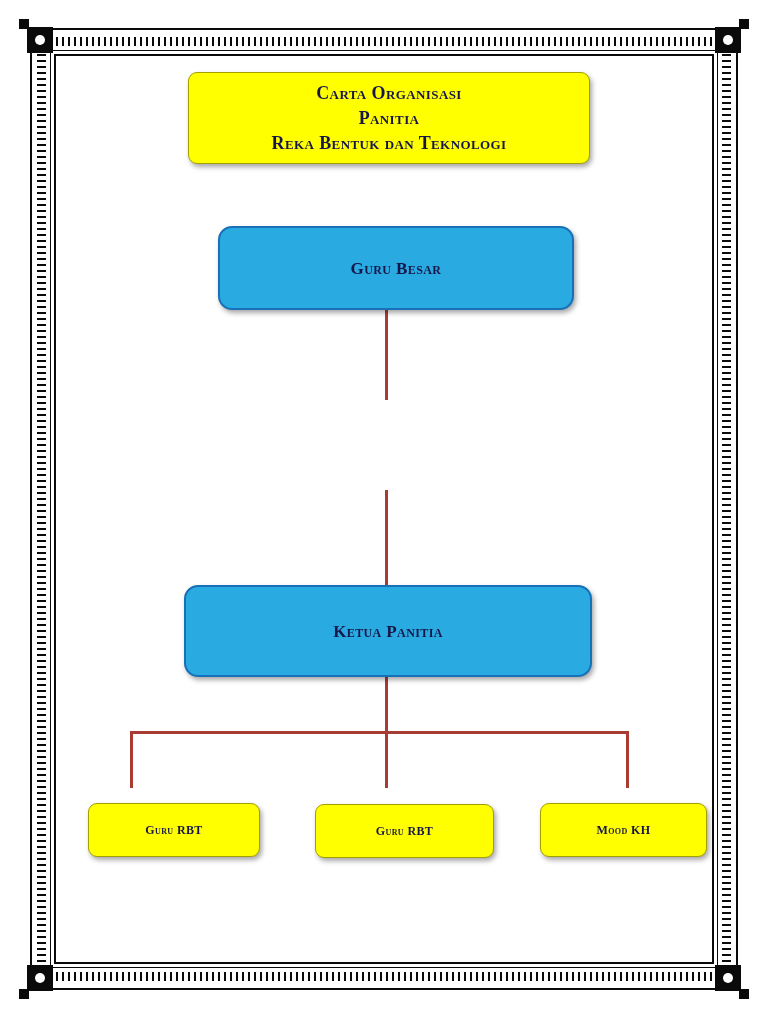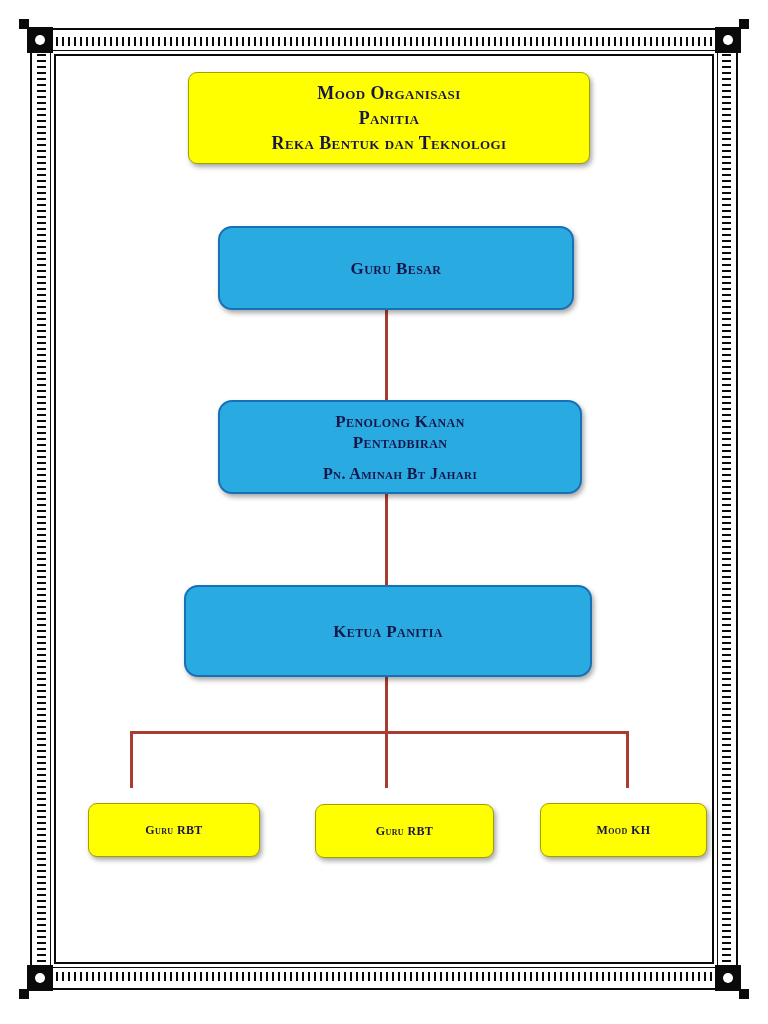--- a/index.html
+++ b/index.html
@@ -73,41 +73,36 @@
   <div class="tick left"></div>
   <div class="tick right"></div>
   <div class="frame-inner1"></div>
   <div class="frame-inner2"></div>
   <div class="corner tl"></div>
   <div class="corner tr"></div>
   <div class="corner bl"></div>
   <div class="corner br"></div>
 
   <div class="box yellow title-box">
-    <div>Mood Organisasi</div>
+    <div>Carta Organisasi</div>
     <div>Panitia</div>
     <div>Reka Bentuk dan Teknologi</div>
   </div>
 
   <div class="conn v1"></div>
   <div class="conn v2"></div>
   <div class="conn v3"></div>
   <div class="conn h1"></div>
   <div class="conn s-left"></div>
   <div class="conn s-right"></div>
 
   <div class="box blue guru-besar">
     <div class="node-title">Guru Besar</div>
   </div>
 
-  <div class="box blue penolong">
-    <div class="node-title">Penolong Kanan</div>
-    <div class="node-title">Pentadbiran</div>
-    <div class="node-name">Pn. Aminah Bt Jahari</div>
-  </div>
 
   <div class="box blue ketua">
     <div class="node-title">Ketua Panitia</div>
   </div>
 
   <div class="box yellow leaf leaf1">
     <div>Guru RBT</div>
   </div>
   <div class="box yellow leaf leaf2">
     <div>Guru RBT</div>

